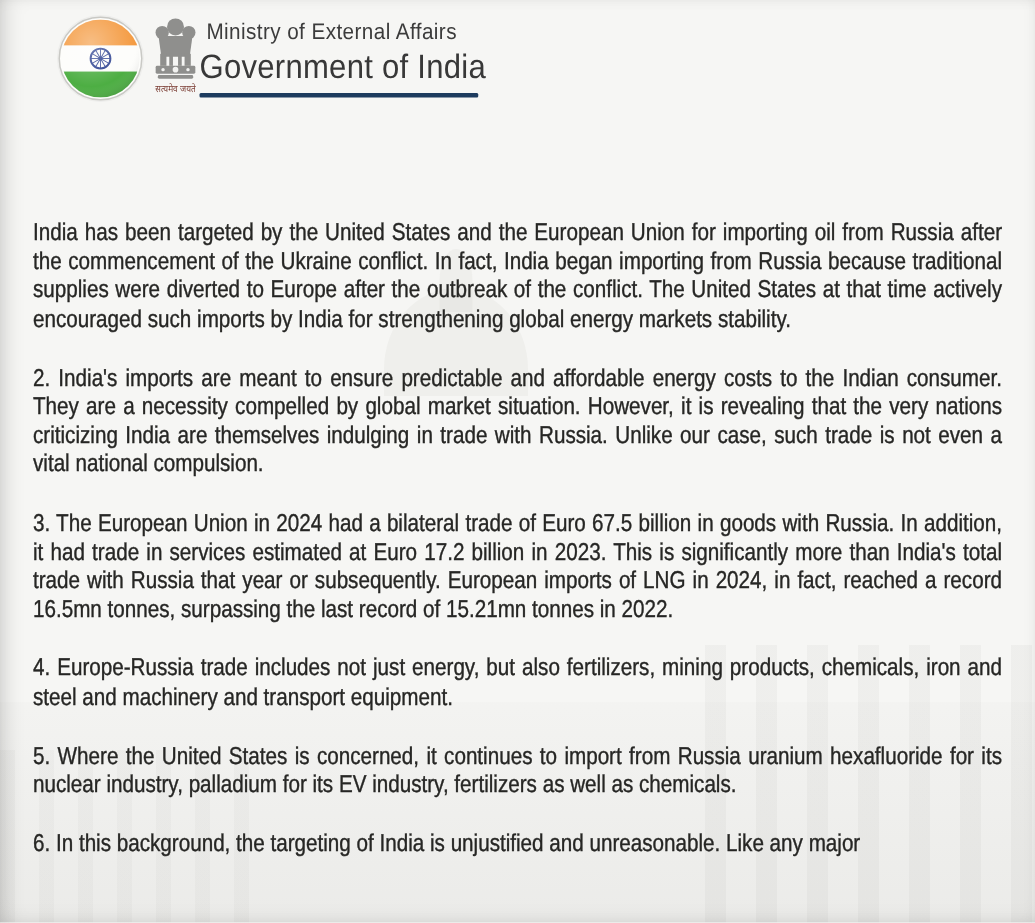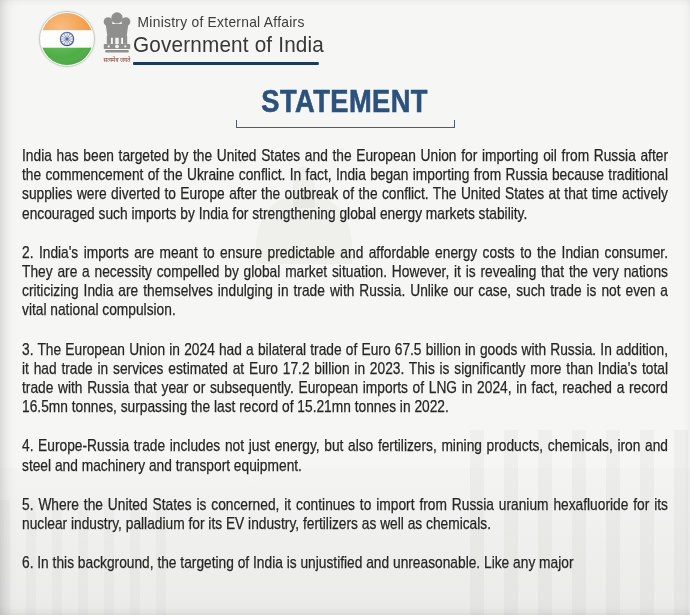--- a/index.html
+++ b/index.html
@@ -123,24 +123,20 @@
       <div class="motto">सत्यमेव जयते</div>
     </div>
 
     <div class="htext">
       <div class="ministry">Ministry of External Affairs</div>
       <div class="government">Government of India</div>
       <div class="hline"></div>
     </div>
   </div>
 
-  <div class="title-wrap">
-    <div class="title">STATEMENT</div>
-    <div class="bracket"></div>
-  </div>
 
   <div class="content">
     <p>India has been targeted by the United States and the European Union for importing oil from Russia after the commencement of the Ukraine conflict. In fact, India began importing from Russia because traditional supplies were diverted to Europe after the outbreak of the conflict. The United States at that time actively encouraged such imports by India for strengthening global energy markets stability.</p>
     <p>2. India's imports are meant to ensure predictable and affordable energy costs to the Indian consumer. They are a necessity compelled by global market situation. However, it is revealing that the very nations criticizing India are themselves indulging in trade with Russia. Unlike our case, such trade is not even a vital national compulsion.</p>
     <p>3. The European Union in 2024 had a bilateral trade of Euro 67.5 billion in goods with Russia. In addition, it had trade in services estimated at Euro 17.2 billion in 2023. This is significantly more than India's total trade with Russia that year or subsequently. European imports of LNG in 2024, in fact, reached a record 16.5mn tonnes, surpassing the last record of 15.21mn tonnes in 2022.</p>
     <p>4. Europe-Russia trade includes not just energy, but also fertilizers, mining products, chemicals, iron and steel and machinery and transport equipment.</p>
     <p>5. Where the United States is concerned, it continues to import from Russia uranium hexafluoride for its nuclear industry, palladium for its EV industry, fertilizers as well as chemicals.</p>
     <p>6. In this background, the targeting of India is unjustified and unreasonable. Like any major</p>
   </div>
 

